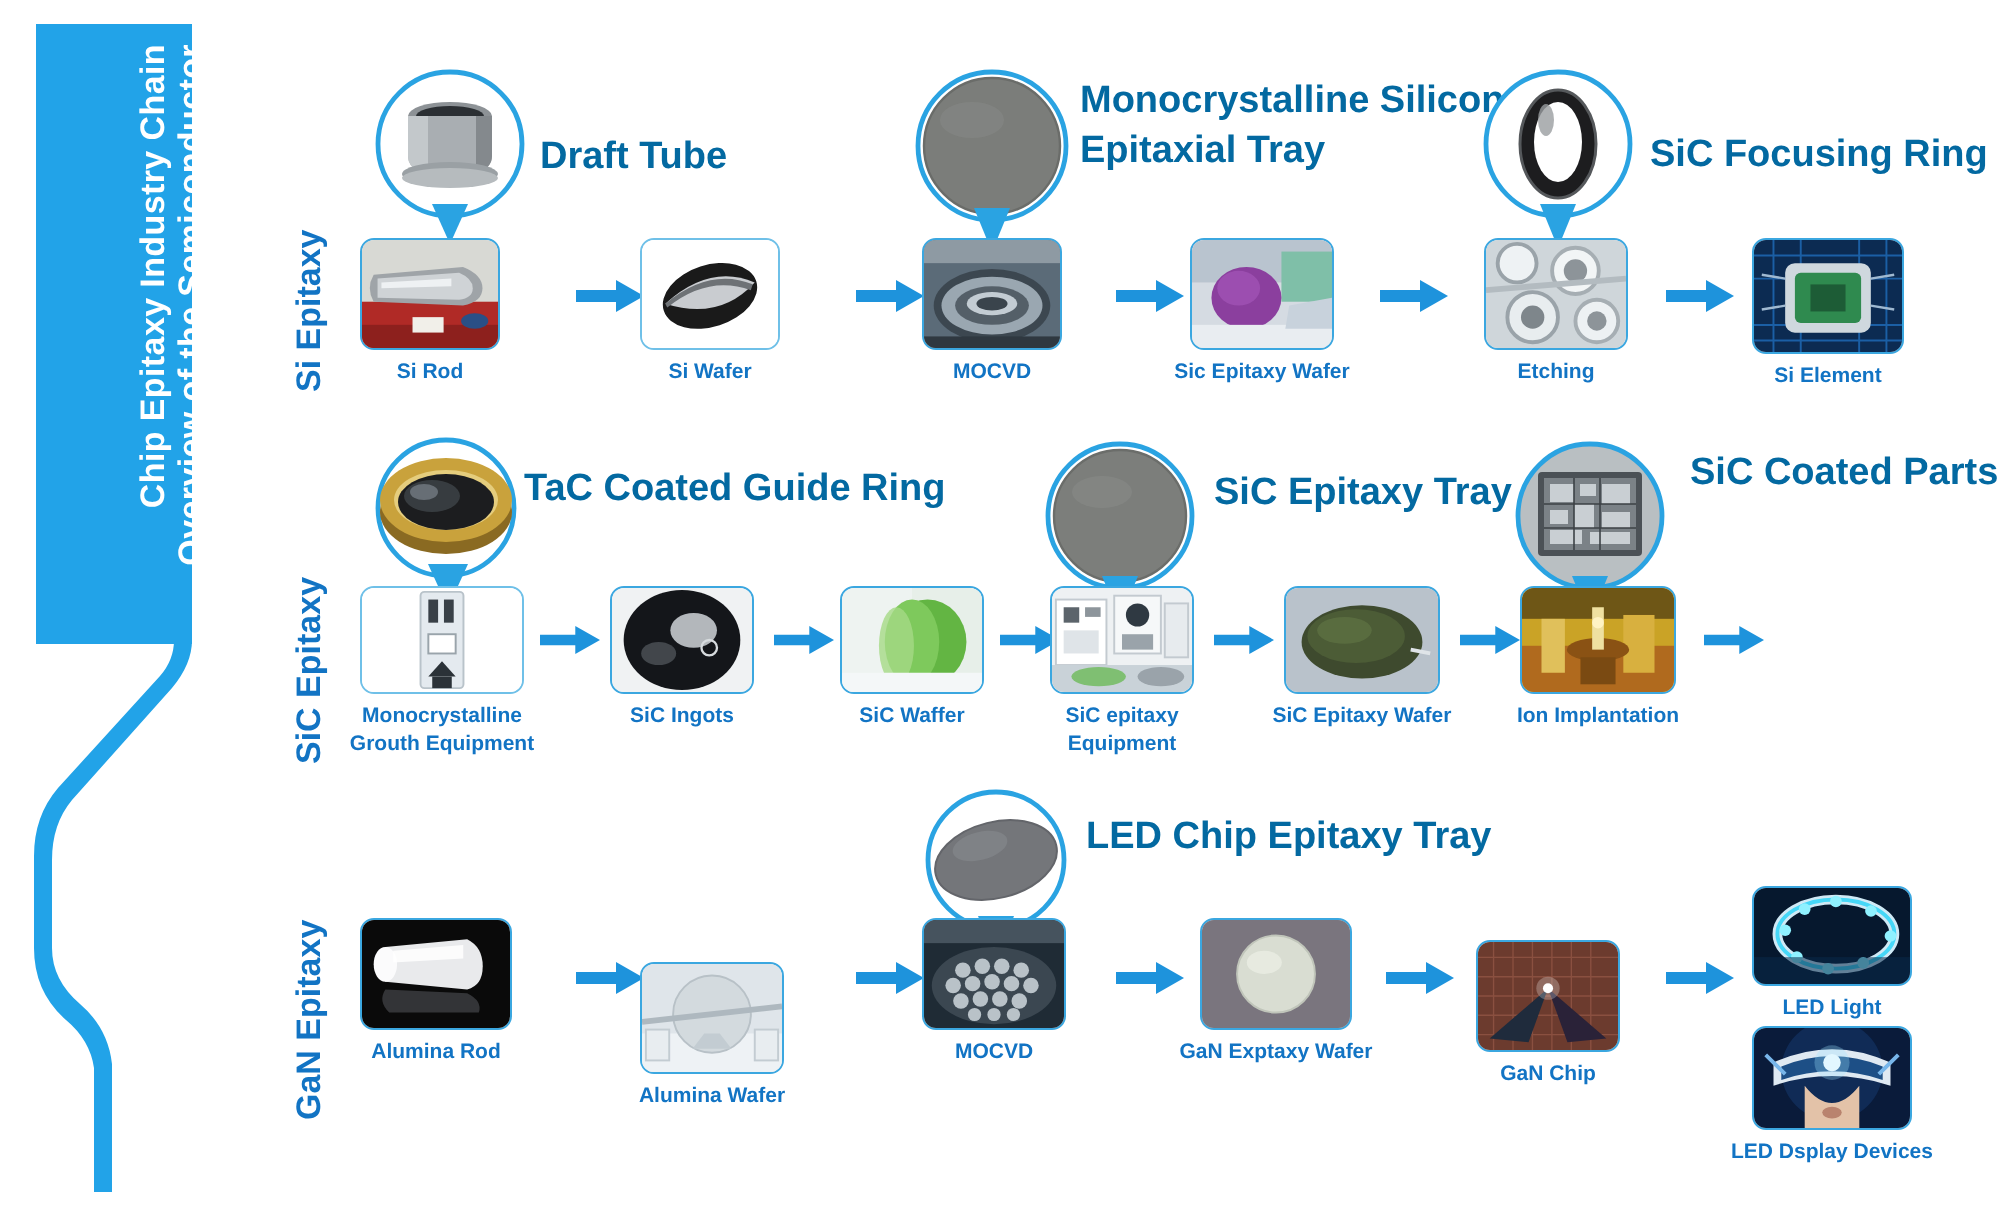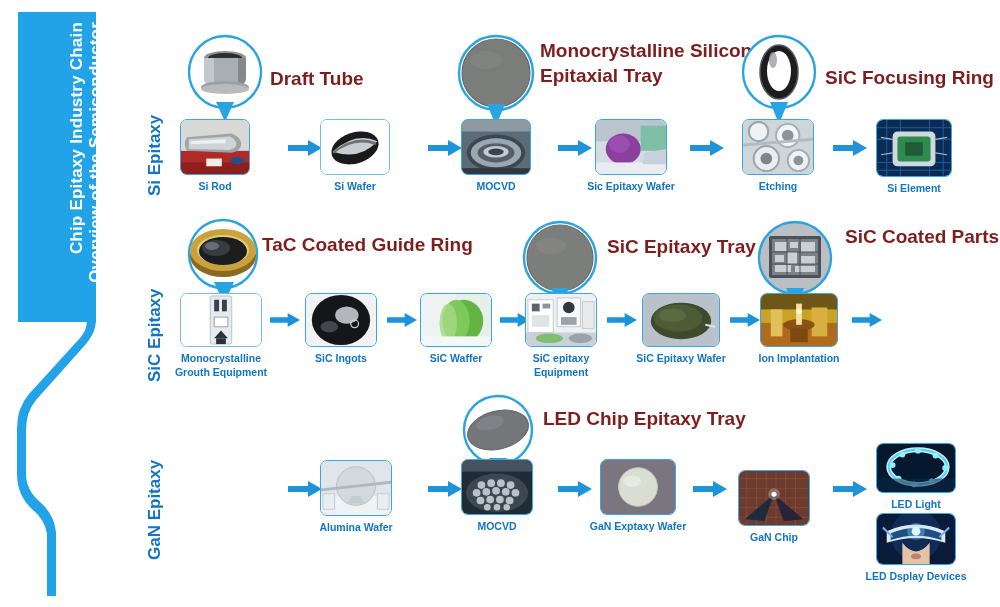--- a/index.html
+++ b/index.html
@@ -73,21 +73,21 @@
   }
   .cap.two{white-space:normal;width:104px;}
 
   
   .arrow{position:absolute;}
 
   
   .callout{position:absolute;}
   .callout-title{
     position:absolute;
-    color:#7f1d1d;
+    color:#0369a1;
     font-size:19px;
     font-weight:bold;
     line-height:25px;
     white-space:pre-line;
   }
 
   
   .pic{position:absolute;left:0;top:0;width:100%;height:100%;}
 </style>
 </head>
@@ -473,28 +473,40 @@
       <g>
         <ellipse cx="40" cy="38" rx="31" ry="19" transform="rotate(-14 40 38)" fill="#74767a"></ellipse>
         <ellipse cx="40" cy="38" rx="31" ry="19" transform="rotate(-14 40 38)" fill="none" stroke="#63656a" stroke-width="1"></ellipse>
         <ellipse cx="32" cy="31" rx="14" ry="7" transform="rotate(-14 32 31)" fill="#8a8d91" opacity=".5"></ellipse>
       </g>
       <path d="M31 66 L49 66 L40 90 Z" fill="#2AA3E2"></path>
     </svg>
   </div>
   <div class="callout-title" style="left:543px;top:406px;">LED Chip Epitaxy Tray</div>
 
+  <div class="step" style="left:180px;top:459px;">
+    <div class="thumb" style="width:76px;height:56px;">
+      <svg class="pic" viewBox="0 0 76 56" preserveAspectRatio="none">
+        <rect width="76" height="56" fill="#0a0a0a"></rect>
+        <path d="M12 14 L54 10 Q62 14 62 24 Q62 34 54 36 L12 32 Q6 24 12 14 Z" fill="#e9eaec"></path>
+        <ellipse cx="12" cy="23" rx="6" ry="9" fill="#fbfbfc"></ellipse>
+        <path d="M16 16 L52 13 L52 20 L16 22 Z" fill="#ffffff" opacity=".85"></path>
+        <path d="M12 36 L54 38 Q62 42 60 48 L14 48 Q8 42 12 36 Z" fill="#55585c" opacity=".55"></path>
+      </svg>
+    </div>
+    <div class="cap">Alumina Rod</div>
+  </div>
 
   <div class="arrow" style="left:288px;top:481px;">
     <svg width="34" height="16" viewBox="0 0 34 16">
         <path d="M0 5 L20 5 L20 0 L34 8 L20 16 L20 11 L0 11 Z" fill="#1E93DC"></path>
       </svg>
   </div>
 
-  <div class="step" style="left:320px;top:460px;">
+  <div class="step" style="left:320px;top:481px;">
     <div class="thumb" style="width:72px;height:56px;">
       <svg class="pic" viewBox="0 0 72 56" preserveAspectRatio="none">
         <rect width="72" height="56" fill="#dfe5ea"></rect>
         <rect y="36" width="72" height="20" fill="#eef2f5"></rect>
         <circle cx="36" cy="26" r="20" fill="#d3dade"></circle>
         <circle cx="36" cy="26" r="20" fill="none" stroke="#b8c1c7"></circle>
         <path d="M26 44 L32 36 L40 36 L46 44 Z" fill="#c3ccd2"></path>
         <rect x="2" y="34" width="12" height="16" fill="#e8edf0" stroke="#c3ccd2"></rect>
         <rect x="58" y="34" width="12" height="16" fill="#e8edf0" stroke="#c3ccd2"></rect>
         <path d="M0 30 L72 22" stroke="#aeb8bf" stroke-width="3" fill="none"></path>

